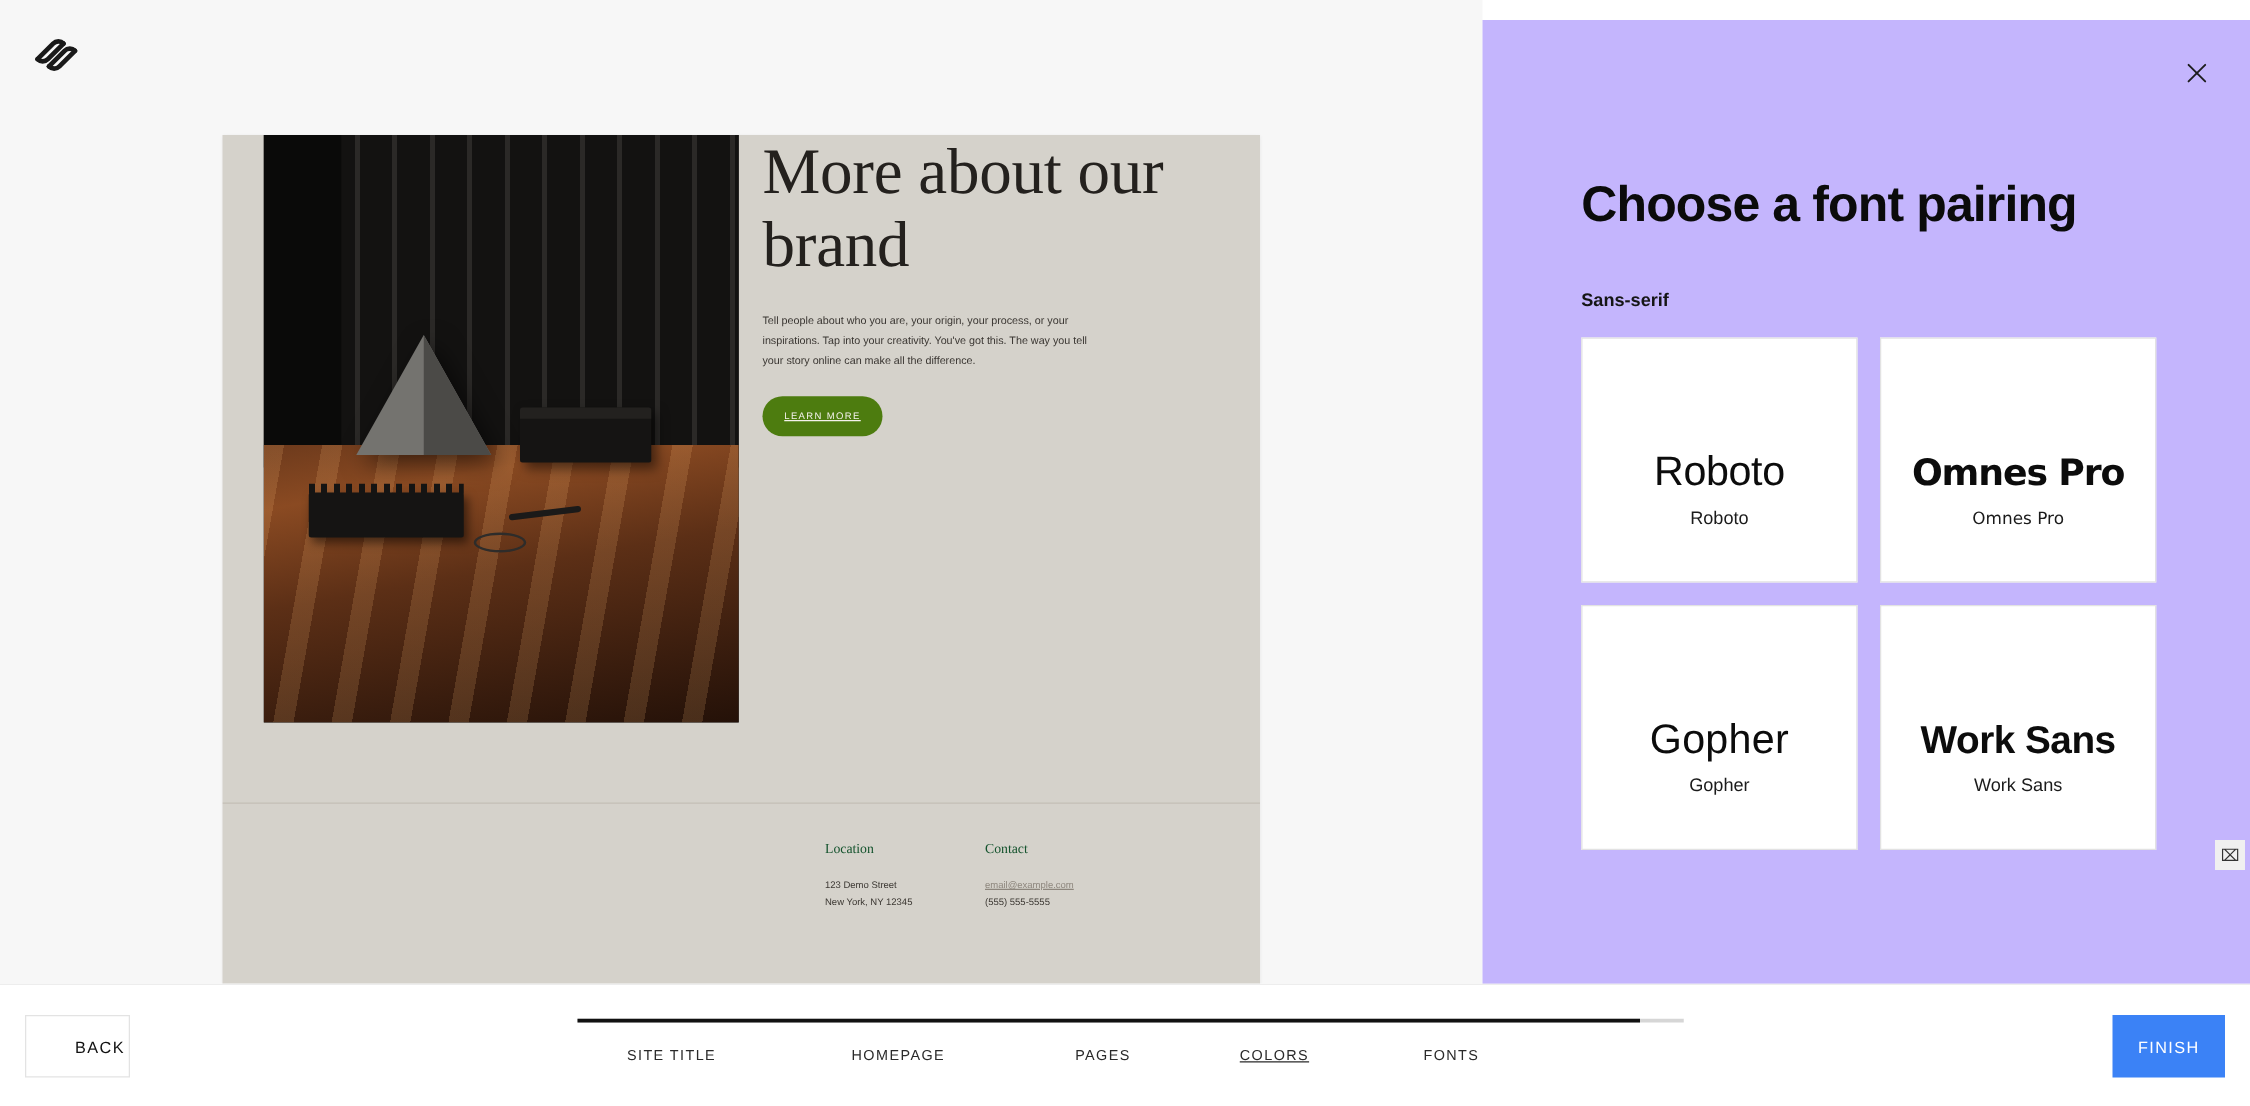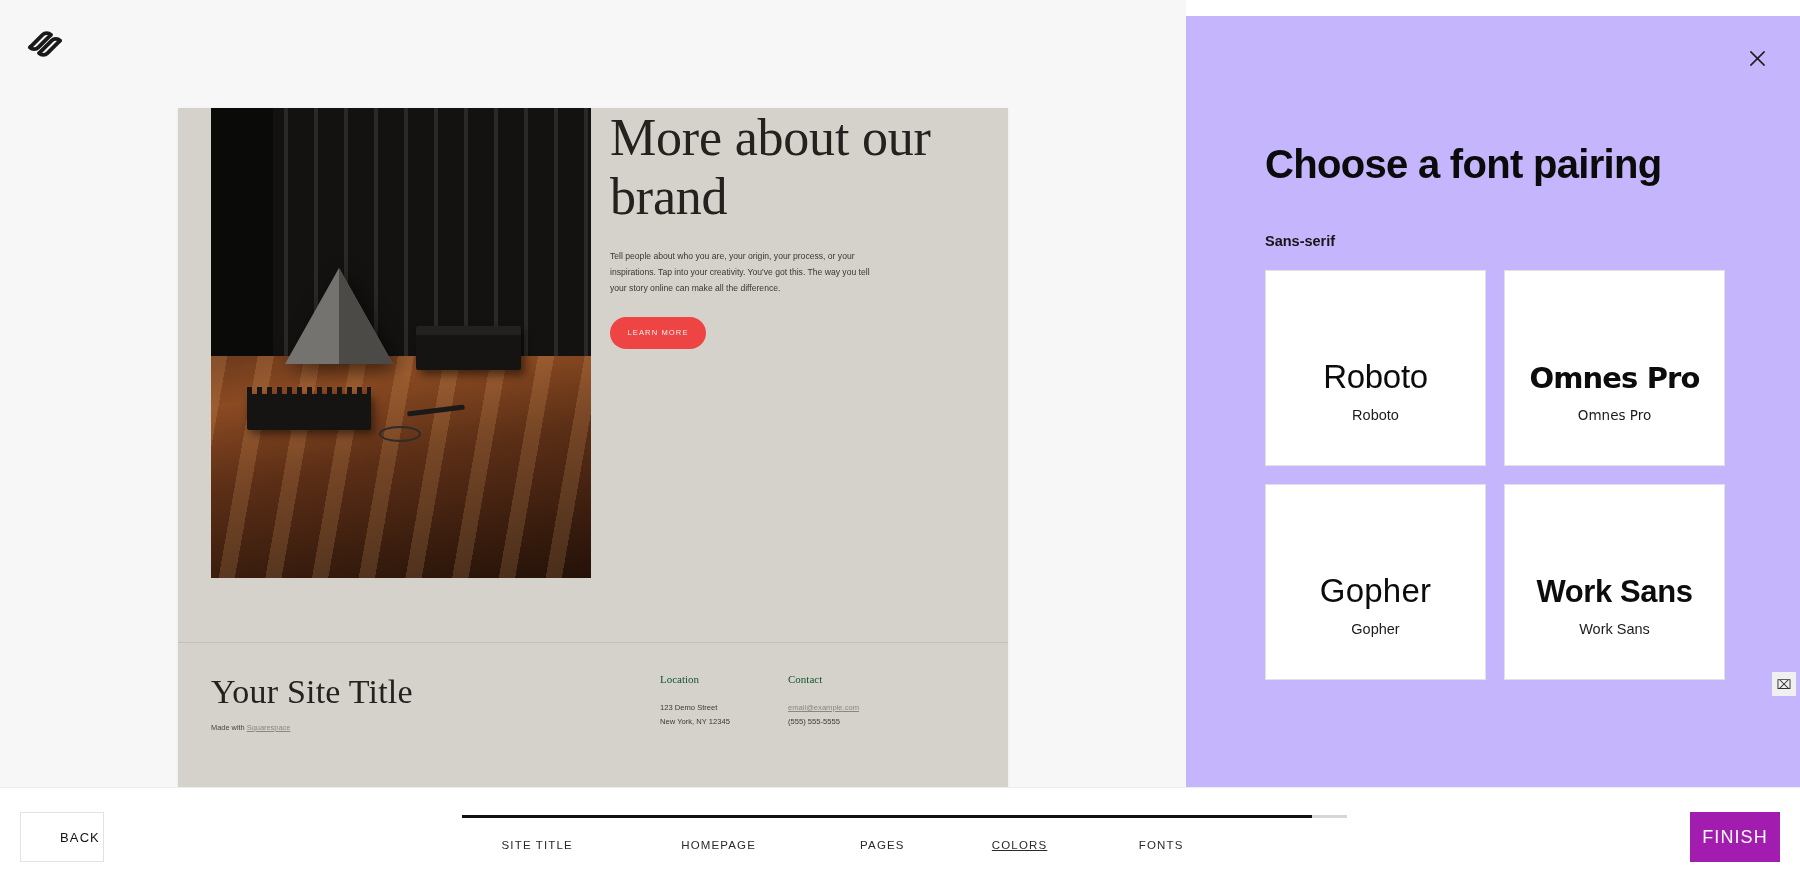--- a/index.html
+++ b/index.html
@@ -110,23 +110,24 @@
   }
   .hero-body {
     margin-top:22px; width:268px;
     font-family:"Liberation Sans", sans-serif;
     font-size:8.6px; line-height:16.2px; color:#3a3632;
   }
   .hero-btn {
     margin-top:20px; display:inline-flex;
     align-items:center; justify-content:center;
     width:96px; height:32px;
-    background:#ef4444; border-radius:16px;
+    background:#4d7c0f; border-radius:16px;
     color:#f4f1ec; font-size:7.6px; letter-spacing:1.1px;
     font-family:"Liberation Sans", sans-serif;
+    text-decoration:underline;
   }
 
   
   .mock-footer {
     position:absolute; left:0; bottom:0; width:100%; height:158px;
     border-top:1px solid #c3bfb6;
   }
   .foot-left { position:absolute; left:33px; top:30px; }
   .foot-title {
     font-family:"Liberation Serif", serif;
@@ -210,23 +211,23 @@
   .back-btn {
     position:absolute; left:20px; top:24px;
     width:84px; height:50px;
     border:1px solid #e3e3e3; background:#fff;
     display:flex; align-items:center; justify-content:center;
     font-size:13px; letter-spacing:1.1px; color:#111; cursor:pointer;padding-left:36px;
   }
   .finish-btn {
     position:absolute; right:20px; top:24px;
     width:90px; height:50px;
-    background:#a21caf; color:#ffffff;
+    background:#3b82f6; color:#ffffff;
     display:flex; align-items:center; justify-content:center;
-    font-size:18px; letter-spacing:1.1px; cursor:pointer;
+    font-size:13px; letter-spacing:1.1px; cursor:pointer;
   }
   .steps-wrap { position:absolute; left:462px; top:27px; width:885px; }
   .progress-track {
     position:relative; width:885px; height:3px; background:#d6d6d6;
   }
   .progress-fill {
     position:absolute; left:0; top:0; height:3px; background:#111111;
   }
   .steps-row {
     position:relative; margin-top:21px; width:885px; height:16px;
@@ -270,24 +271,20 @@
         </div>
 
         <div class="hero-text">
           <div class="hero-title">More about our brand</div>
           <div class="hero-body">Tell people about who you are, your origin, your process, or  your inspirations. Tap into your creativity. You've got this. The way you tell your story online can make all the difference.</div>
           <div class="hero-btn">LEARN MORE</div>
         </div>
       </div>
 
       <div class="mock-footer">
-        <div class="foot-left">
-          <div class="foot-title">Your Site Title</div>
-          <div class="foot-made"><span>Made with </span><u>Squarespace</u></div>
-        </div>
 
         <div class="foot-col loc">
           <div class="foot-h">Location</div>
           <div class="foot-l">123 Demo Street</div>
           <div class="foot-l">New York, NY 12345</div>
         </div>
 
         <div class="foot-col con">
           <div class="foot-h">Contact</div>
           <div class="foot-l link">email@example.com</div>

